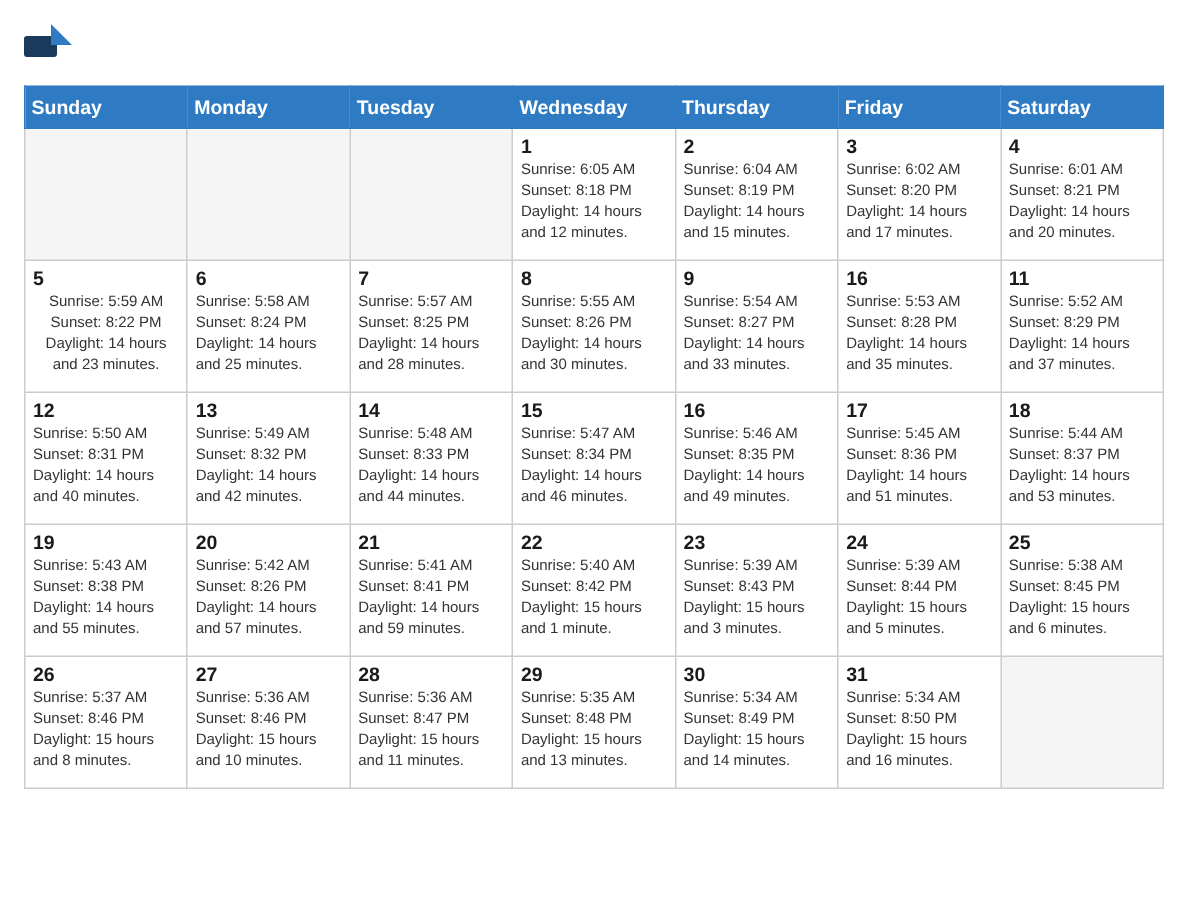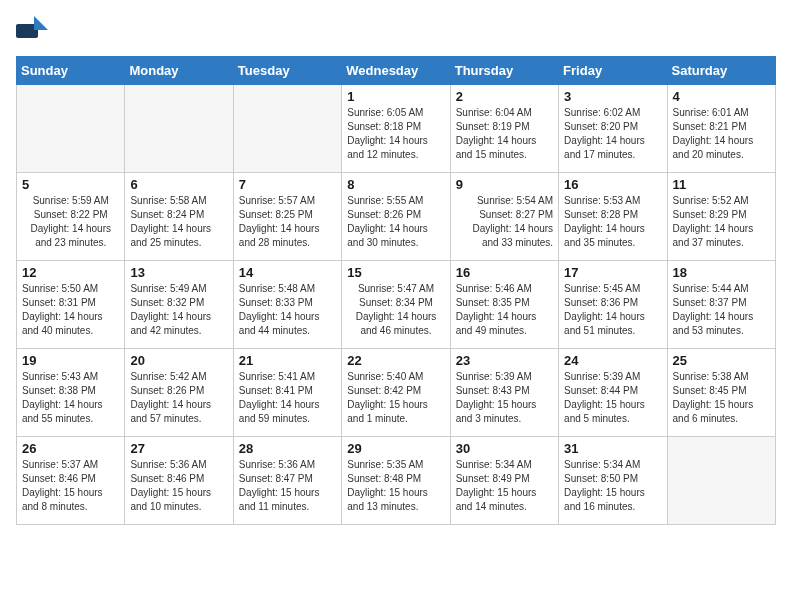--- a/index.html
+++ b/index.html
@@ -183,21 +183,21 @@
         </td>
         <td>
           <div class="day-number">8</div>
           <div class="day-info" style="white-space: pre-line;">Sunrise: 5:55 AM
 Sunset: 8:26 PM
 Daylight: 14 hours
 and 30 minutes.</div>
         </td>
         <td>
           <div class="day-number">9</div>
-          <div class="day-info" style="white-space: pre-line; text-align: right;">Sunrise: 5:54 AM
+          <div class="day-info" style="white-space: pre-line;">Sunrise: 5:54 AM
 Sunset: 8:27 PM
 Daylight: 14 hours
 and 33 minutes.</div>
         </td>
         <td>
           <div class="day-number">16</div>
           <div class="day-info" style="white-space: pre-line;">Sunrise: 5:53 AM
 Sunset: 8:28 PM
 Daylight: 14 hours
 and 35 minutes.</div>
@@ -227,21 +227,21 @@
         </td>
         <td>
           <div class="day-number">14</div>
           <div class="day-info" style="white-space: pre-line;">Sunrise: 5:48 AM
 Sunset: 8:33 PM
 Daylight: 14 hours
 and 44 minutes.</div>
         </td>
         <td>
           <div class="day-number">15</div>
-          <div class="day-info" style="white-space: pre-line; text-align: center;">Sunrise: 5:47 AM
+          <div class="day-info" style="white-space: pre-line;">Sunrise: 5:47 AM
 Sunset: 8:34 PM
 Daylight: 14 hours
 and 46 minutes.</div>
         </td>
         <td>
           <div class="day-number">16</div>
           <div class="day-info" style="white-space: pre-line;">Sunrise: 5:46 AM
 Sunset: 8:35 PM
 Daylight: 14 hours
 and 49 minutes.</div>

